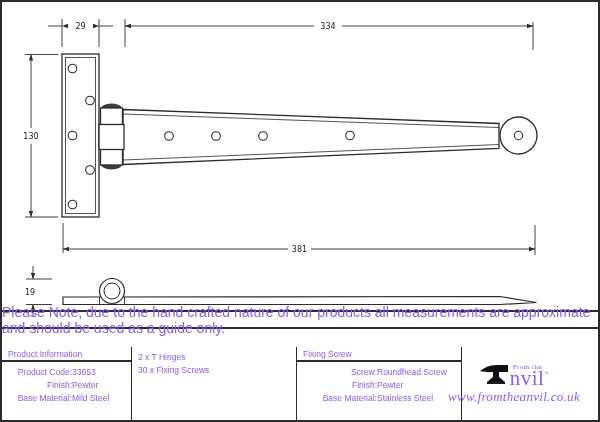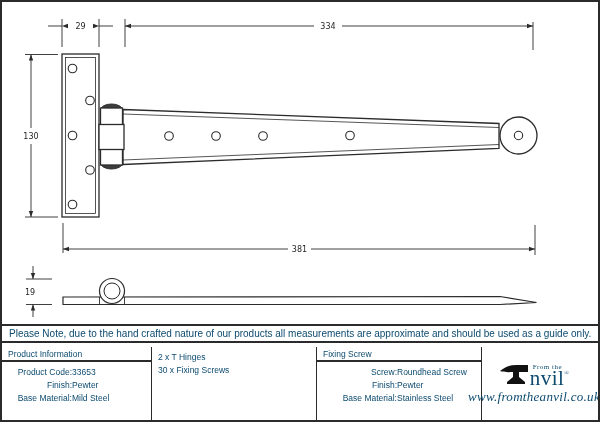--- a/index.html
+++ b/index.html
@@ -1,31 +1,31 @@
 <!DOCTYPE html>
 <html><head>
 <meta charset="utf-8">
 <style>
   html,body{margin:0;padding:0;background:#e8e8e8;}
   #page{position:relative;width:600px;height:422px;background:#ffffff;
         border:2px solid #2b2b2b;box-sizing:border-box;overflow:hidden;
-        font-family:"Liberation Sans",sans-serif;color:#0c4a6e;}
+        font-family:"Liberation Sans",sans-serif;color:#8b5cf6;}
   
   #drawing{position:absolute;left:0;top:0;}
   
-  .note-row{position:absolute;left:0;top:322px;width:596px;height:19px;
+  .note-row{position:absolute;left:0;top:308px;width:596px;height:19px;
             border-top:2px solid #2b2b2b;border-bottom:2px solid #2b2b2b;
             box-sizing:border-box;display:flex;align-items:center;
-            padding-left:7px;font-size:10px;}
+            font-size:14px;}
   
   .spec-table{position:absolute;left:0;top:345px;width:596px;height:73px;
               display:flex;box-sizing:border-box;}
   .spec-col{height:100%;box-sizing:border-box;border-right:1.5px solid #2b2b2b;}
   .spec-col:last-child{border-right:none;}
-  .col-product{width:150px;}
+  .col-product{width:130px;}
   .col-pack{width:165px;}
   .col-screw{width:165px;}
   .col-logo{width:104px;display:flex;align-items:center;justify-content:center;}
   .col-header{height:15px;border-bottom:2px solid #2b2b2b;box-sizing:border-box;
               display:flex;align-items:center;padding-left:6px;font-size:8.5px;}
   .col-body{padding:4px 0 0 6px;font-size:8.5px;}
   .kv-row{display:flex;line-height:13px;}
   .kv-label{width:64px;flex:none;text-align:right;}
   .col-screw .kv-label{width:74px;}
   .pack-item{line-height:13px;}

